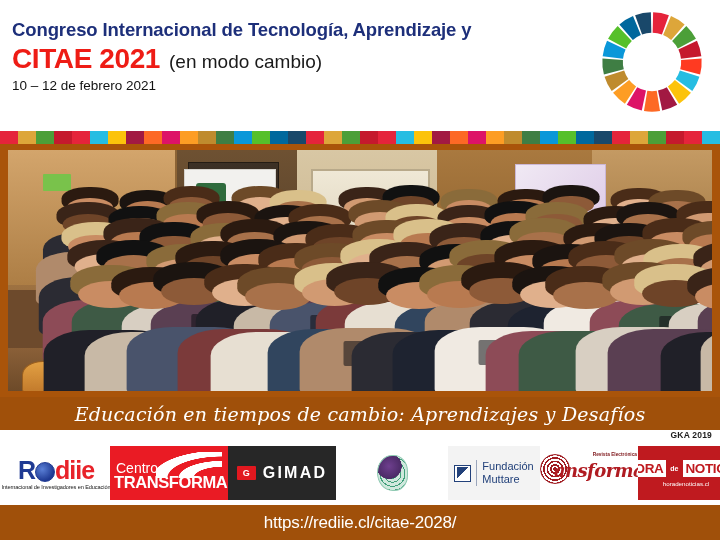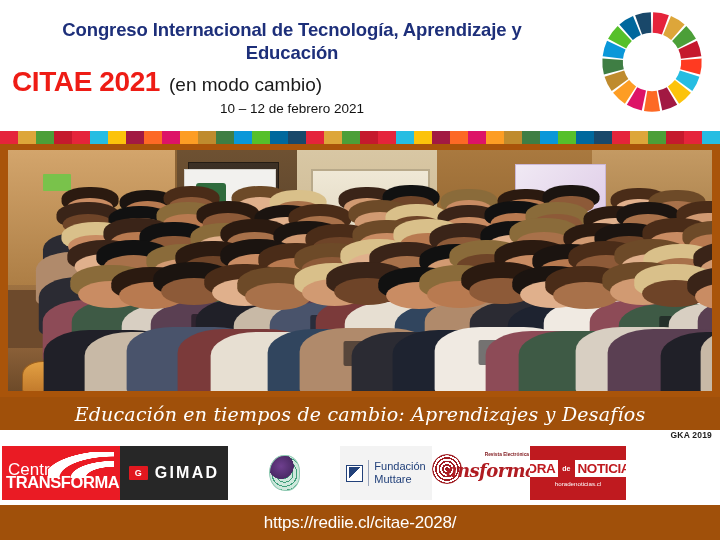--- a/index.html
+++ b/index.html
@@ -17,21 +17,20 @@
 
   
   .header {
     position: absolute; left: 0; top: 0;
     width: 720px; height: 131px;
     background: #ffffff;
   }
   .header-text {
     position: absolute; left: 12px; top: 18px;
     width: 560px;
-    text-align: center;
   }
   .title-main {
     color: #1d2f7a;
     font-size: 18.5px;
     font-weight: bold;
     line-height: 23px;
     letter-spacing: -0.1px;
   }
   .title-acronym-row {
     margin-top: 3px;
@@ -256,21 +255,21 @@
   .rediie-sub {
     font-size: 5.6px; color: #141414; letter-spacing: -0.1px;
     white-space: nowrap;
   }
 
   
   .lg-transformar { width: 118px; background: #ea1b24; position: relative; }
   .ct-inner { position: relative; width: 100%; height: 100%; }
   .ct-centro {
     position: absolute; left: 6px; top: 14px;
-    color: #fff; font-size: 17px;
+    color: #fff; font-size: 14px;
   }
   .ct-main {
     position: absolute; left: 4px; bottom: 8px;
     color: #fff; font-size: 16.5px; font-weight: bold;
     letter-spacing: -0.4px; white-space: nowrap;
   }
   .ct-swoosh {
     position: absolute; right: 6px; top: 6px;
     width: 66px; height: 26px;
     background:
@@ -377,21 +376,20 @@
 </style>
 </head>
 <body>
 
 <div class="poster">
 
   <div class="header">
     <div class="header-text">
       <div class="title-main">
         <div>Congreso Internacional de Tecnología, Aprendizaje y</div>
-        <div>Educación</div>
       </div>
       <div class="title-acronym-row">
         <span class="title-acronym">CITAE 2021</span>
         <span class="title-mode">(en modo cambio)</span>
       </div>
       <div class="title-dates">10 – 12 de febrero 2021</div>
     </div>
 
     <svg class="sdg-wheel" viewBox="0 0 100 100">
       <g id="wheel-segments">
@@ -902,20 +900,26 @@
   </div>
 
   <div class="lemma">
     <span class="lemma-text">Educación en tiempos de cambio: Aprendizajes y Desafíos</span>
   </div>
 
   <div class="gka">GKA 2019</div>
 
   <div class="logos">
 
+    <div class="logo-cell lg-rediie">
+      <div class="rediie-word">
+        <span class="b">R</span><span class="globe"></span><span class="r">diie</span>
+      </div>
+      <div class="rediie-sub">Internacional de Investigadores en Educación</div>
+    </div>
 
     <div class="logo-cell lg-transformar">
       <div class="ct-inner">
         <div class="ct-swoosh"></div>
         <div class="ct-centro">Centro</div>
         <div class="ct-main">TRANSFORMAR®</div>
       </div>
     </div>
 
     <div class="logo-cell lg-gimad">

